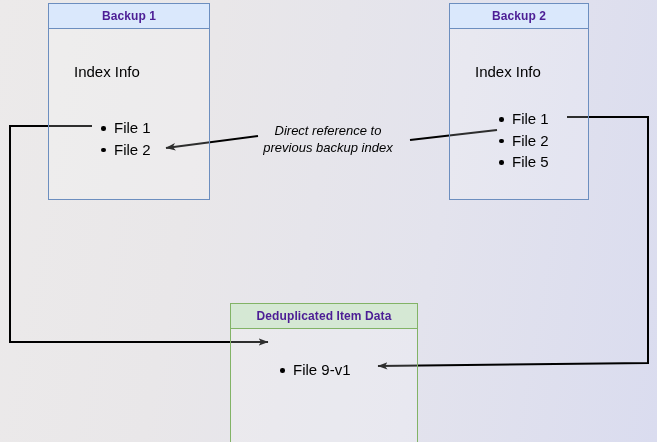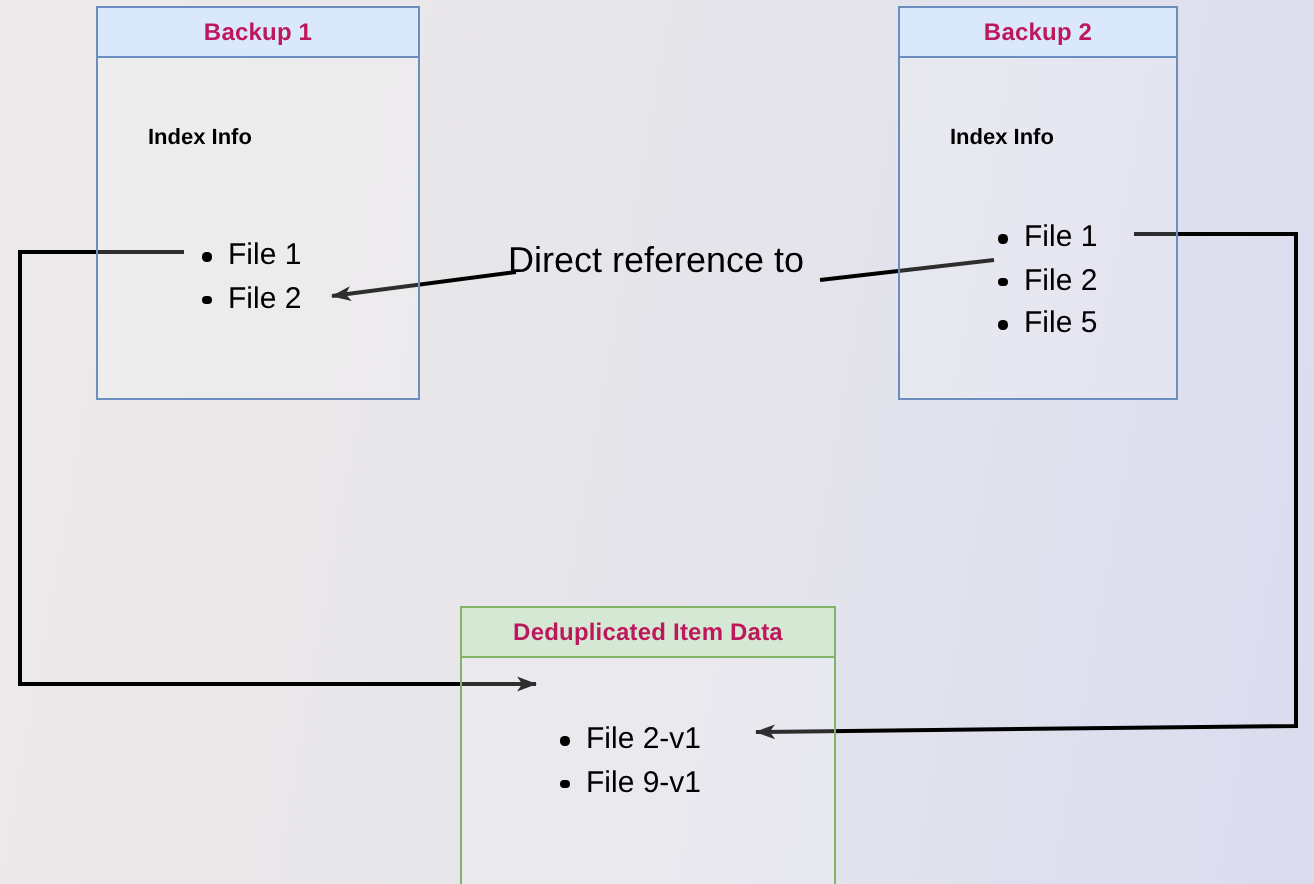--- a/index.html
+++ b/index.html
@@ -38,40 +38,39 @@
     margin-top: 23px;
   }
   .box-header {
     box-sizing: border-box;
     width: 100%;
     height: 25px;
     background: #dae8fc;
     border-bottom: 1px solid #6c8ebf;
     font-size: 12px;
     font-weight: bold;
-    color: #be185d;
+    color: #4c1d95;
     display: flex;
     align-items: center;
     justify-content: center;
     letter-spacing: 0.1px;
   }
   .box.green .box-header {
     background: #d5e8d4;
     border-bottom-color: #82b366;
   }
   .box-body {
     position: relative;
     width: 100%;
   }
   .index-label {
     position: absolute;
-    font-size: 11px;
+    font-size: 15px;
     color: #000;
     white-space: nowrap;
-    font-weight: bold;
   }
   ul.file-list {
     position: absolute;
     margin: 0;
     padding: 0;
     list-style: none;
   }
   ul.file-list li {
     position: relative;
     font-size: 15px;
@@ -85,25 +84,26 @@
     position: absolute;
     left: 1px;
     top: 9px;
     width: 4.5px;
     height: 4.5px;
     border-radius: 50%;
     background: #000;
   }
   .edge-label {
     position: absolute;
-    font-size: 18px;
+    font-size: 13px;
     line-height: 17px;
     color: #000;
     text-align: center;
     white-space: nowrap;
+    font-style: italic;
   }
 </style>
 </head>
 <body>
 
 <div id="canvas">
 
   <svg class="edge-layer" width="657" height="442" viewBox="0 0 657 442">
     <defs>
       <marker id="arrowhead" markerWidth="10" markerHeight="8" refX="9.5" refY="4" orient="auto" markerUnits="userSpaceOnUse">
@@ -139,23 +139,23 @@
         <li>File 2</li>
         <li>File 5</li>
       </ul>
     </div>
   </div>
 
   <div class="box green" style="left:230px; top:280px; width:188px; height:157px;">
     <div class="box-header">Deduplicated Item Data</div>
     <div class="box-body">
       <ul class="file-list" style="left:48px; top:30px;">
-        <li>File 2-v1</li>
         <li>File 9-v1</li>
       </ul>
     </div>
   </div>
 
   <div class="edge-label" style="left:247px; top:122px; width:162px;">
     <div>Direct reference to</div>
+    <div>previous backup index</div>
   </div>
 
 </div>
 
 </body></html>

